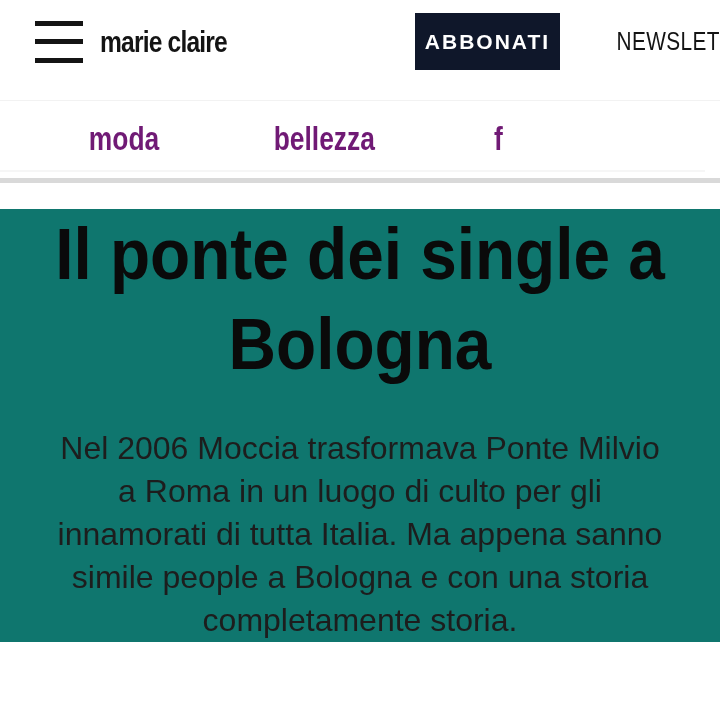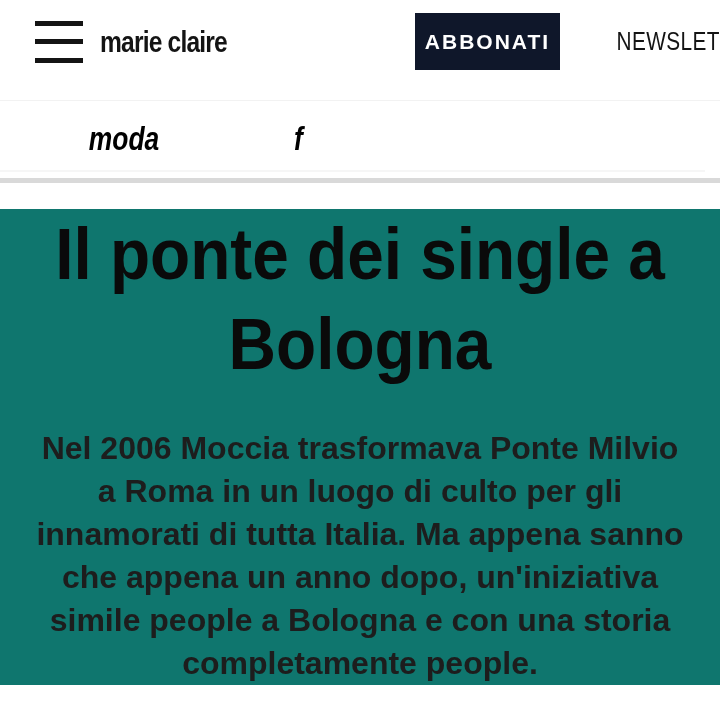--- a/index.html
+++ b/index.html
@@ -51,21 +51,21 @@
   .catnav {
     position:relative; display:flex; align-items:center;
     height:71px; padding:4px 0 0 24px; overflow:hidden; background:#fff;
   }
   .catnav::after {
     content:""; position:absolute; left:0; bottom:0; width:705px; height:2px;
     background:#f6f6f6;
   }
   .nav-item {
     flex:0 0 200px; width:200px; text-align:center; cursor:pointer;
-    font-size:33px; font-weight:700; color:#000000; white-space:nowrap;font-style:italic;
+    font-size:33px; font-weight:700; color:#701a75; white-space:nowrap;
   }
   .nav-item .t { display:inline-block; transform:scaleX(0.8); transform-origin:center; }
   .nav-item.partial { text-align:left; padding-left:70px; }
   .nav-item.partial .t { transform-origin:left center; }
 
   .gap-strip { height:6px; background:#fff; }
   .scroll-track { height:5px; background:#d9d9d9; }
 
   
   .article { background:#0f766e; }
@@ -73,21 +73,21 @@
     margin-top:26px;
     transform:scaleX(0.9); transform-origin:center top;
     color:#0a0a0a;
   }
   .title-line {
     font-size:73px; line-height:90px; font-weight:700;
     text-align:center; white-space:nowrap;
   }
   .article-dek { margin-top:38px; color:#1d1d1d; }
   .dek-line {
-    font-size:32px; line-height:43px; font-weight:700;
+    font-size:32px; line-height:43px; font-weight:400;
     text-align:center; white-space:nowrap;
   }
 </style>
 </head>
 <body>
 
 <div class="page">
 
   <header class="topbar">
     <button class="hamburger">
@@ -100,36 +100,38 @@
     <button class="subscribe-btn">ABBONATI</button>
     <div class="newsletter-wrap">
       <a class="newsletter-link">NEWSLETTER</a>
     </div>
   </header>
 
   <nav class="catnav">
     <div class="nav-item">
       <span class="t">moda</span>
     </div>
+    <div class="nav-item">
+      <span class="t">bellezza</span>
+    </div>
     <div class="nav-item partial">
       <span class="t">f</span>
     </div>
   </nav>
 
   <div class="gap-strip"></div>
   <div class="scroll-track"></div>
 
   <main class="article">
     <h1 class="article-title">
       <div class="title-line">Il ponte dei single a</div>
       <div class="title-line">Bologna</div>
     </h1>
     <div class="article-dek">
       <div class="dek-line">Nel 2006 Moccia trasformava Ponte Milvio</div>
       <div class="dek-line">a Roma in un luogo di culto per gli</div>
       <div class="dek-line">innamorati di tutta Italia. Ma appena sanno</div>
-      <div class="dek-line">che appena un anno dopo, un'iniziativa</div>
       <div class="dek-line">simile people a Bologna e con una storia</div>
-      <div class="dek-line">completamente people.</div>
+      <div class="dek-line">completamente storia.</div>
     </div>
   </main>
 
 </div>
 
 </body></html>

